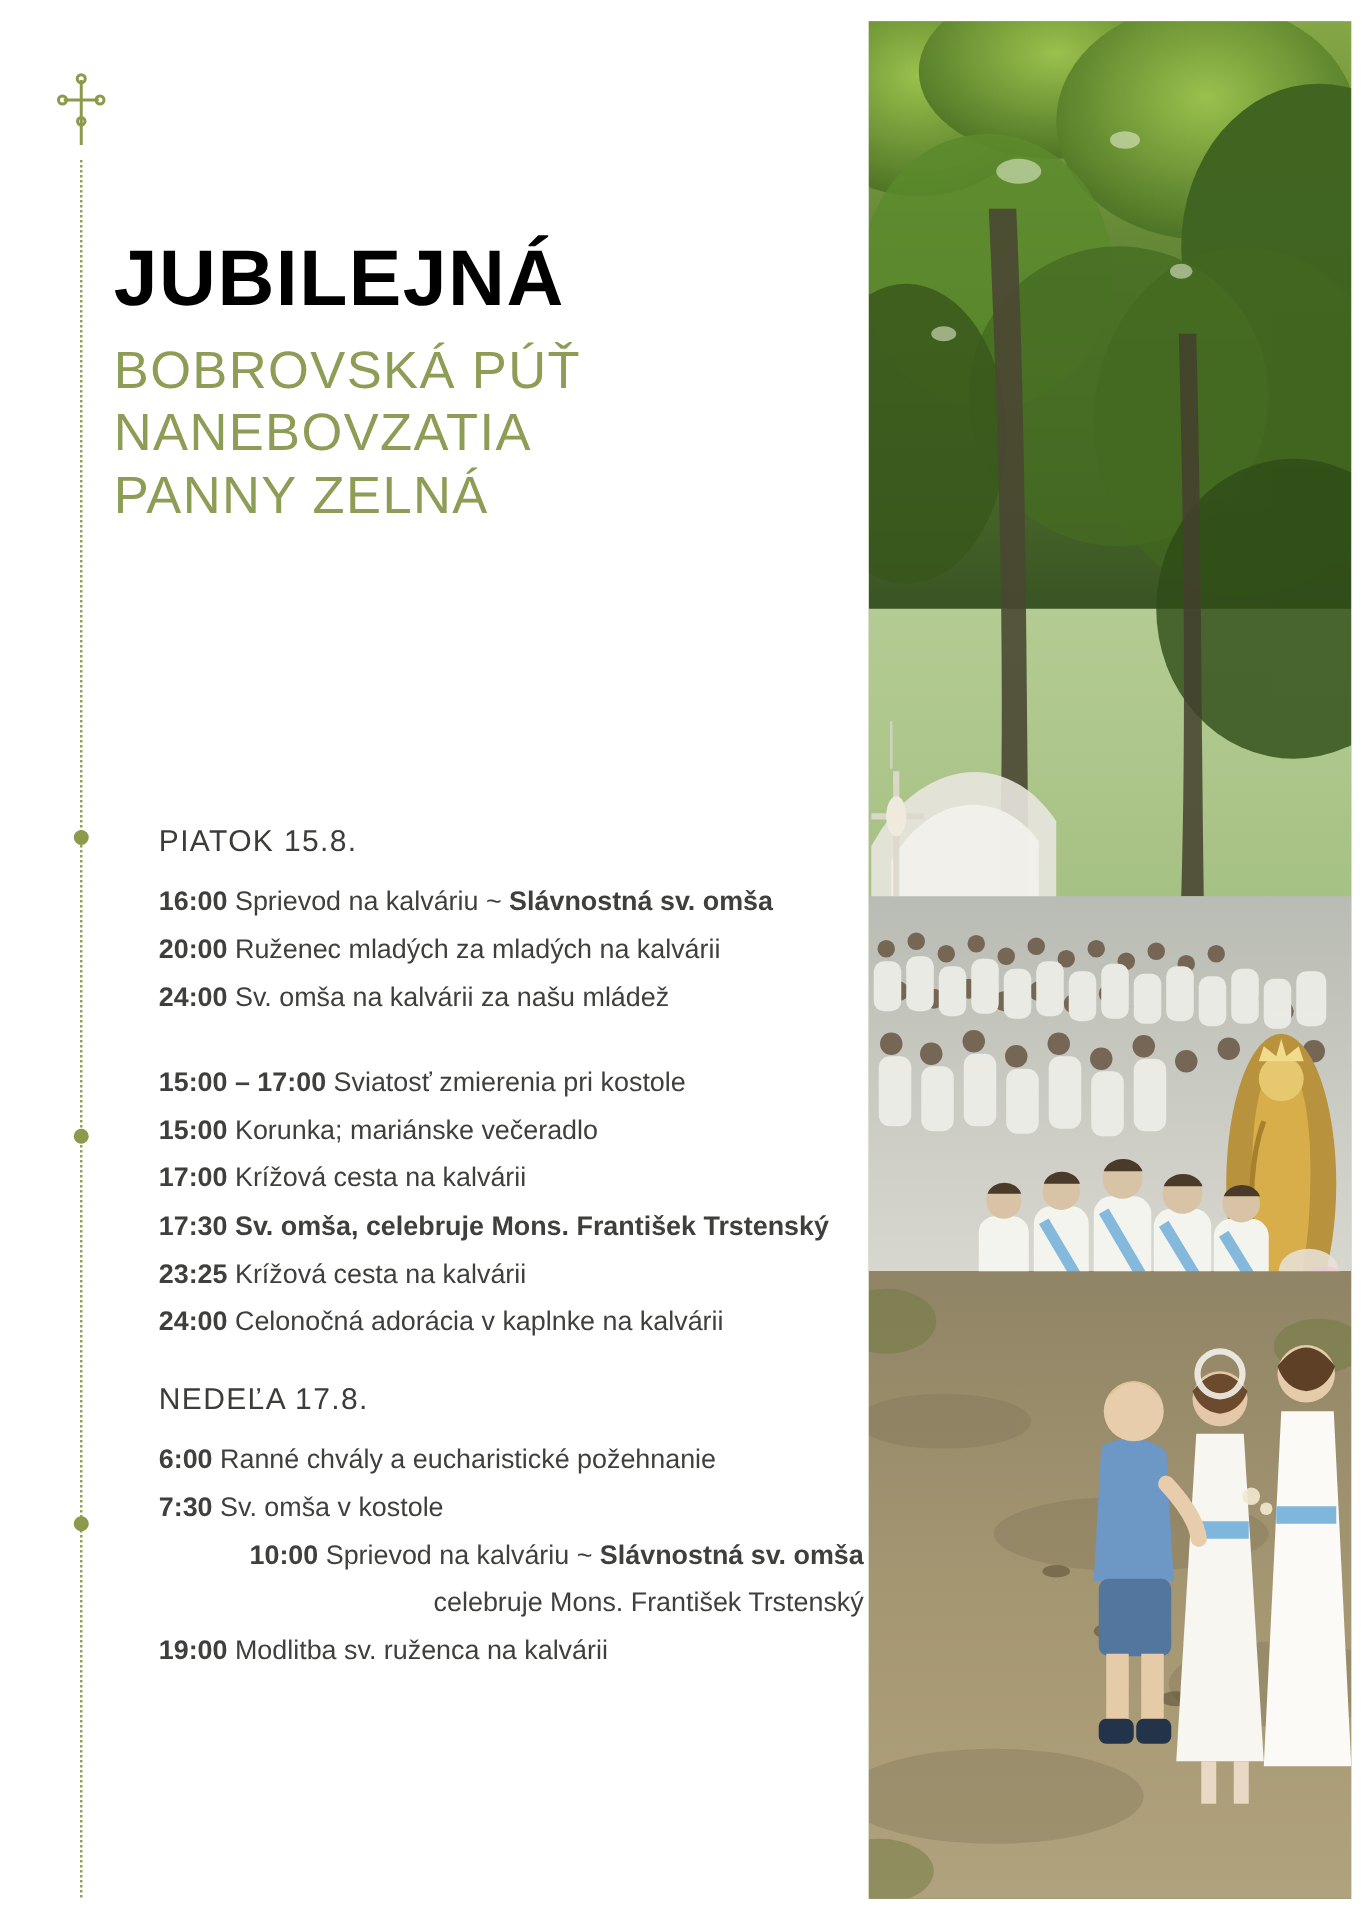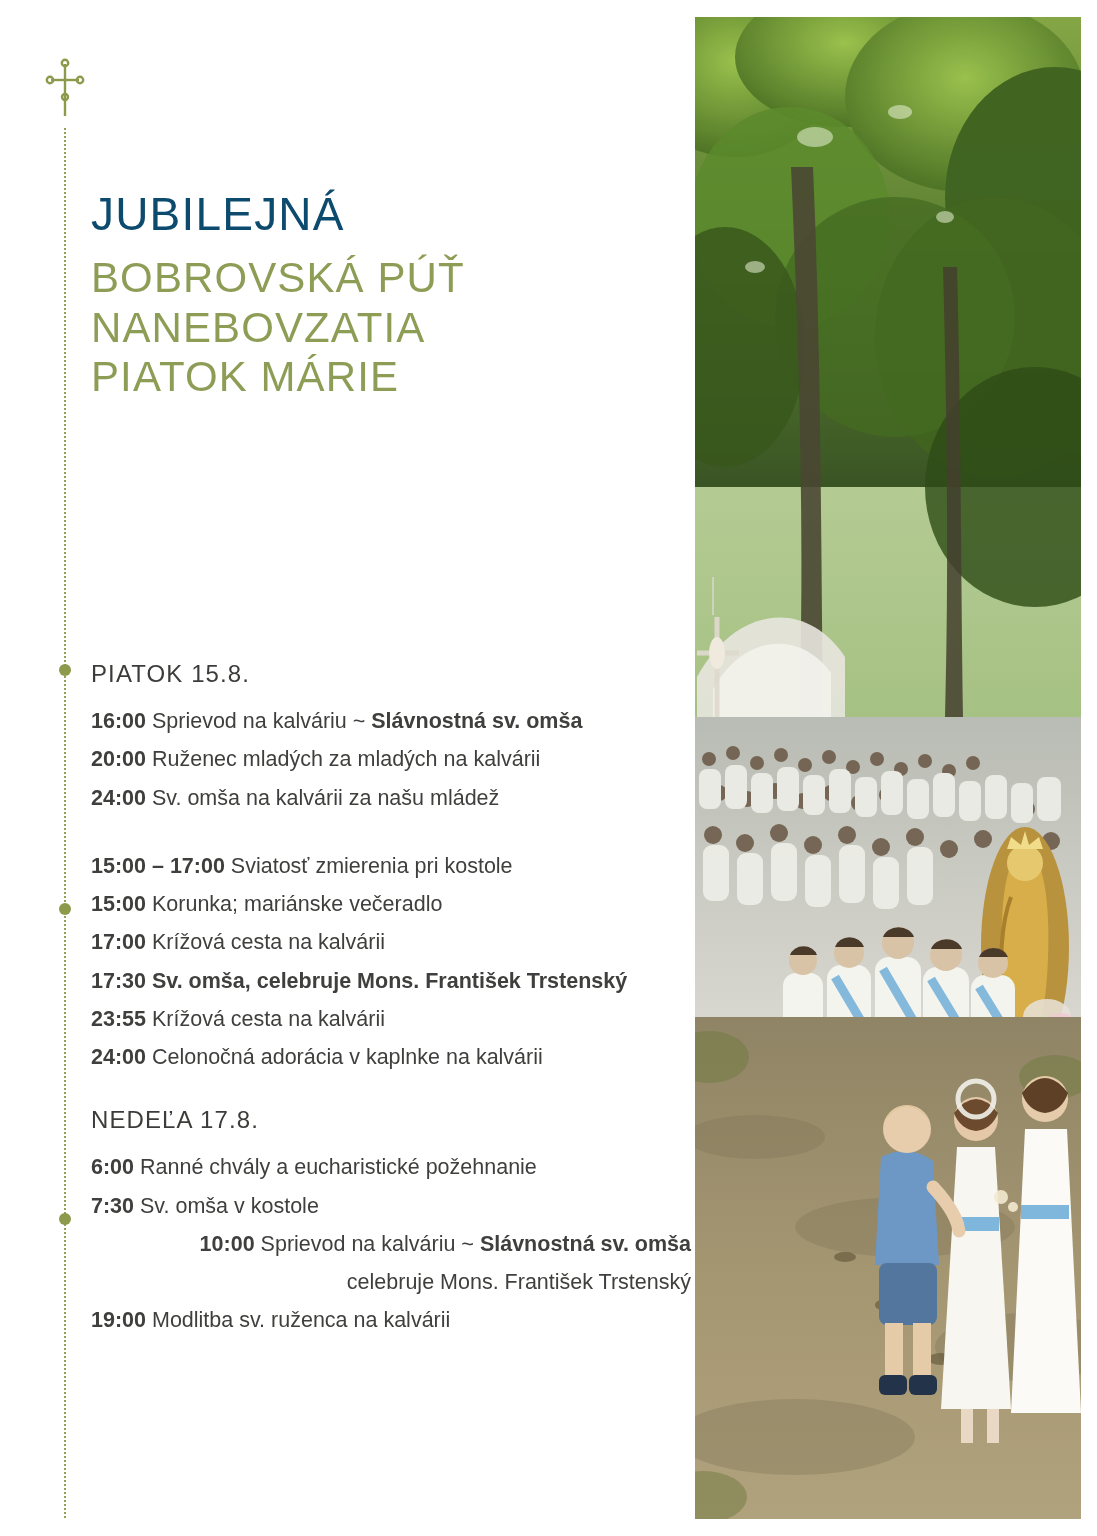--- a/index.html
+++ b/index.html
@@ -60,44 +60,44 @@
   .dot.d3 { top: 1213px; }
 
   
   .titles {
     position: absolute;
     left: 91px;
     top: 190px;
     width: 590px;
   }
   .title-main {
-    font-size: 46px;
+    font-size: 63px;
     line-height: 1.07;
     letter-spacing: 1.2px;
-    color: #0c4a6e;
-    font-weight: 400;
+    color: #000000;
+    font-weight: 700;
   }
   .title-sub {
     margin-top: 14px;
     font-size: 42px;
     line-height: 1.18;
     letter-spacing: 1.1px;
     color: #8e9d55;
     font-weight: 300;
   }
 
   
   .schedule {
     position: absolute;
     left: 91px;
     top: 660px;
     width: 600px;
     color: #3c3c3a;
   }
-  .day-block { margin-bottom: 30px; }
+  .day-block { margin-bottom: 30px; margin-left: 36px; }
   .day-title {
     font-size: 24px;
     letter-spacing: 1.1px;
     color: #3c3c3a;
     font-weight: 400;
     margin-bottom: 14px;
   }
   .event {
     font-size: 21.5px;
     line-height: 1.78;
@@ -147,21 +147,21 @@
     <div class="dot d2"></div>
     <div class="dot d3"></div>
 
     <div class="titles">
       <div class="title-main">
         <div>JUBILEJNÁ</div>
       </div>
       <div class="title-sub">
         <div>BOBROVSKÁ PÚŤ</div>
         <div>NANEBOVZATIA</div>
-        <div>PIATOK MÁRIE</div>
+        <div>PANNY ZELNÁ</div>
       </div>
     </div>
 
     <div class="schedule">
 
       <div class="day-block">
         <div class="day-title">PIATOK 15.8.</div>
 
         <div class="event">
           <span class="t">16:00</span><span> Sprievod na kalváriu ~ </span><span class="b">Slávnostná sv. omša</span>
@@ -182,21 +182,21 @@
         <div class="event">
           <span class="t">15:00</span><span> Korunka; mariánske večeradlo</span>
         </div>
         <div class="event">
           <span class="t">17:00</span><span> Krížová cesta na kalvárii</span>
         </div>
         <div class="event">
           <span class="t">17:30</span><span class="b"> Sv. omša, celebruje Mons. František Trstenský</span>
         </div>
         <div class="event">
-          <span class="t">23:55</span><span> Krížová cesta na kalvárii</span>
+          <span class="t">23:25</span><span> Krížová cesta na kalvárii</span>
         </div>
         <div class="event">
           <span class="t">24:00</span><span> Celonočná adorácia v kaplnke na kalvárii</span>
         </div>
       </div>
 
       <div class="day-block">
         <div class="day-title">NEDEĽA 17.8.</div>
 
         <div class="event">

